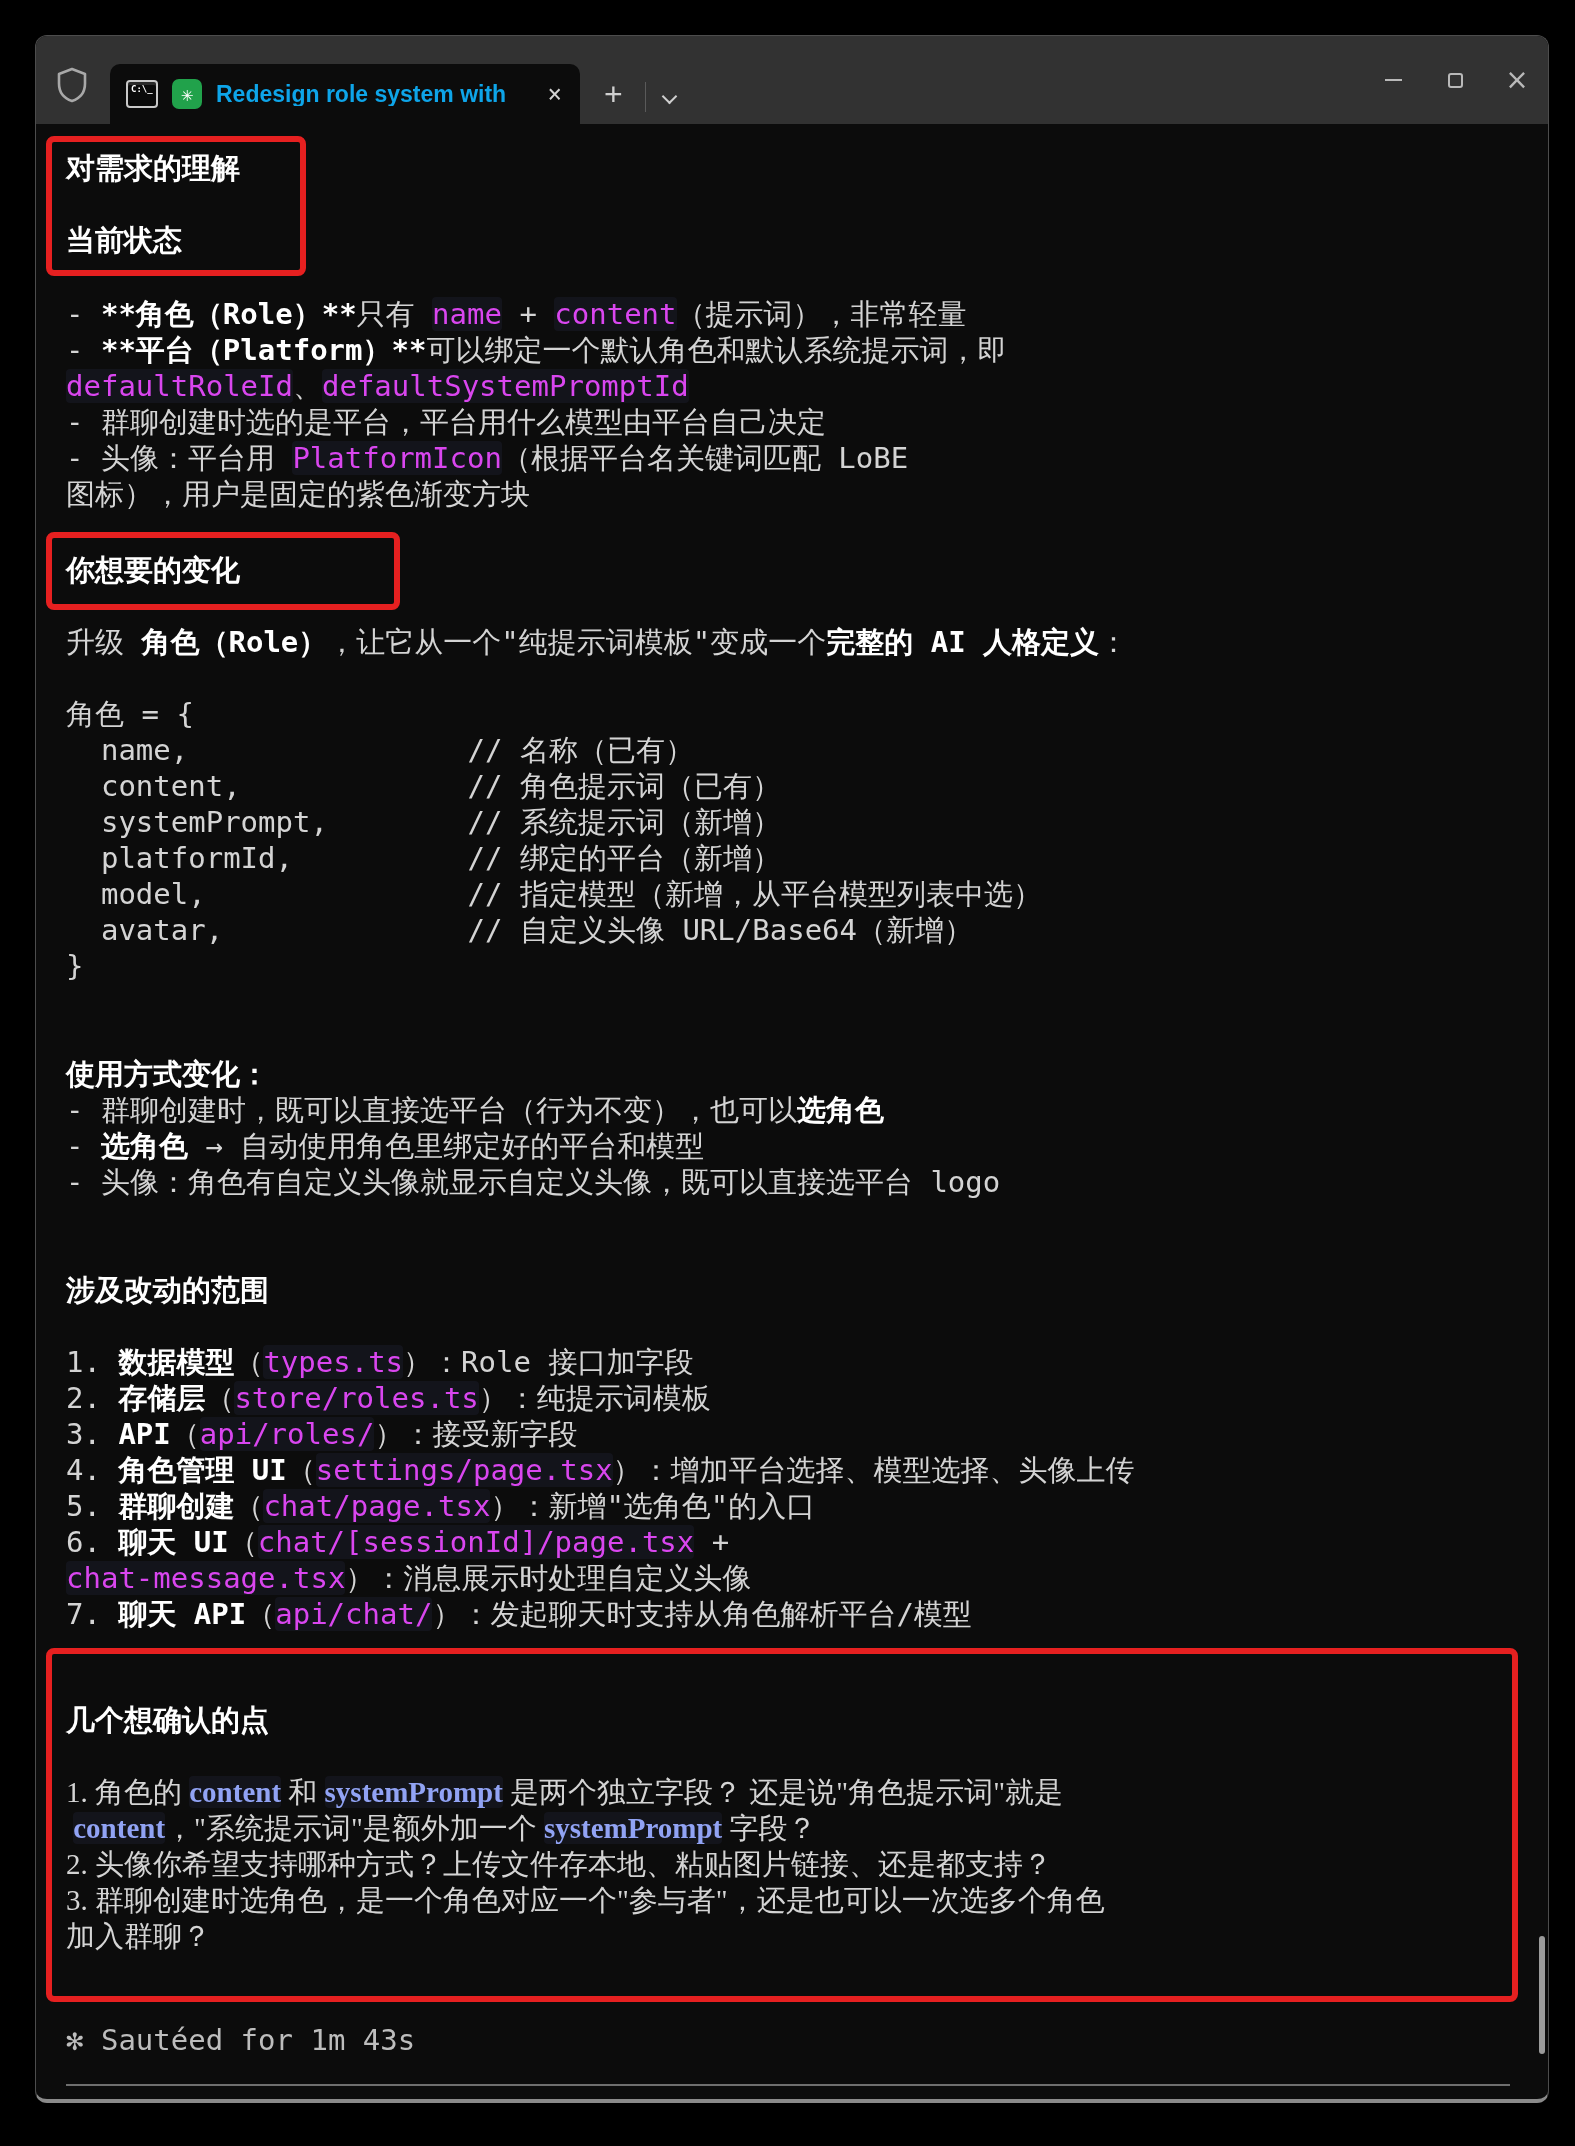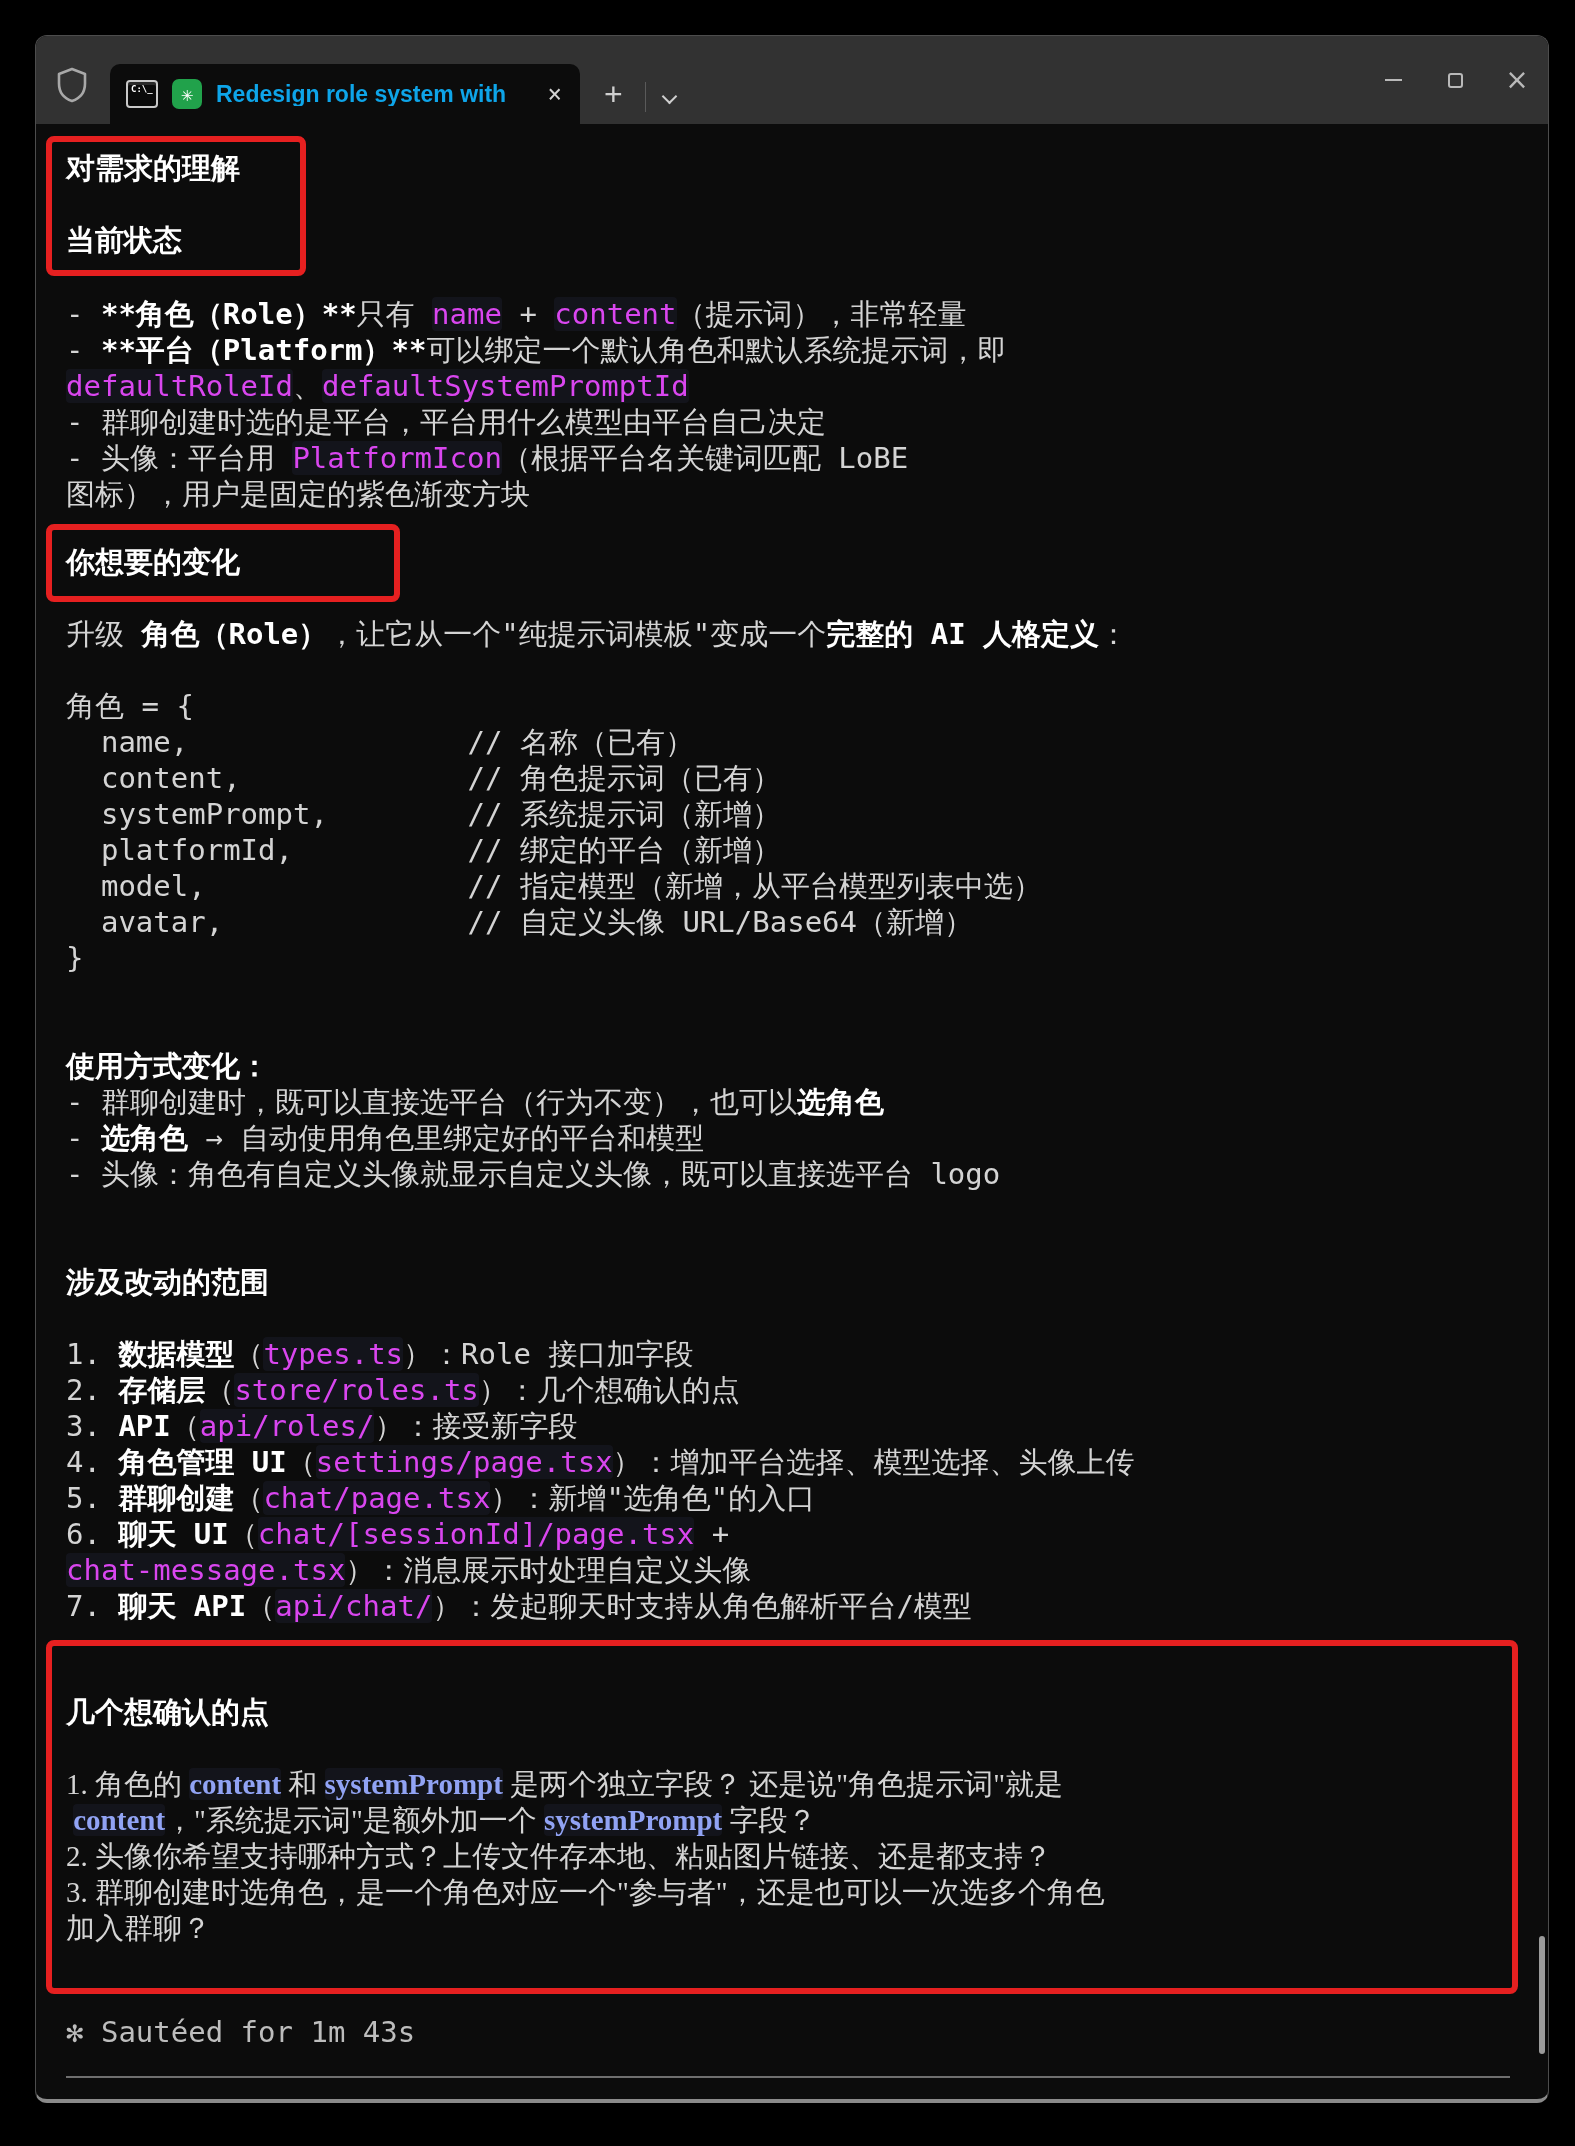--- a/index.html
+++ b/index.html
@@ -77,21 +77,21 @@
   .seg-c   { color:#d946ef; background:rgba(120,130,220,0.07); border-radius:4px; }
   .seg-cb  { color:#91a3f4; font-weight:700; background:rgba(120,130,220,0.07); border-radius:4px; }
   .seg-dim { color:#bdbdbd; }
   .seg-p   { color:#ededed; font-weight:700; }
   
   .redbox {
     border:6px solid #e62020; border-radius:8px;
     margin-left:-20px; padding:8px 14px;font-family:Liberation Serif, serif;
   }
   .box-understanding { width:260px; padding-top:8px; padding-bottom:12px; margin-bottom:20px; }
-  .box-changes { width:354px; margin-top:12px; margin-bottom:14px; padding-top:14px; padding-bottom:16px; }
+  .box-changes { width:354px; margin-top:20px; margin-bottom:14px; padding-top:14px; padding-bottom:16px; }
   .box-questions { margin-top:16px; margin-bottom:20px; padding:48px 14px 42px 14px; }
   
   .sep { border-top:2px solid #6f6f6f; margin:26px 8px 20px 0; height:0; }
   .scroll-thumb {
     position:absolute; right:3px; top:1900px; width:6px; height:118px;
     background:#9b9b9b; border-radius:3px;
   }
 </style>
 </head>
 <body>
@@ -160,21 +160,21 @@
       <div class="tline">&nbsp;</div>
       <div class="tline"><span class="seg-b">使用方式变化：</span></div>
       <div class="tline"><span class="seg-n">- 群聊创建时，既可以直接选平台（行为不变），也可以</span><span class="seg-b">选角色</span></div>
       <div class="tline"><span class="seg-n">- </span><span class="seg-b">选角色</span><span class="seg-n"> → 自动使用角色里绑定好的平台和模型</span></div>
       <div class="tline"><span class="seg-n">- 头像：角色有自定义头像就显示自定义头像，既可以直接选平台 logo</span></div>
       <div class="tline">&nbsp;</div>
       <div class="tline">&nbsp;</div>
       <div class="tline"><span class="seg-b">涉及改动的范围</span></div>
       <div class="tline">&nbsp;</div>
       <div class="tline"><span class="seg-n">1. </span><span class="seg-b">数据模型</span><span class="seg-n">（</span><span class="seg-c">types.ts</span><span class="seg-n">）：Role 接口加字段</span></div>
-      <div class="tline"><span class="seg-n">2. </span><span class="seg-b">存储层</span><span class="seg-n">（</span><span class="seg-c">store/roles.ts</span><span class="seg-n">）：几个想确认的点</span></div>
+      <div class="tline"><span class="seg-n">2. </span><span class="seg-b">存储层</span><span class="seg-n">（</span><span class="seg-c">store/roles.ts</span><span class="seg-n">）：纯提示词模板</span></div>
       <div class="tline"><span class="seg-n">3. </span><span class="seg-b">API</span><span class="seg-n">（</span><span class="seg-c">api/roles/</span><span class="seg-n">）：接受新字段</span></div>
       <div class="tline"><span class="seg-n">4. </span><span class="seg-b">角色管理 UI</span><span class="seg-n">（</span><span class="seg-c">settings/page.tsx</span><span class="seg-n">）：增加平台选择、模型选择、头像上传</span></div>
       <div class="tline"><span class="seg-n">5. </span><span class="seg-b">群聊创建</span><span class="seg-n">（</span><span class="seg-c">chat/page.tsx</span><span class="seg-n">）：新增"选角色"的入口</span></div>
       <div class="tline"><span class="seg-n">6. </span><span class="seg-b">聊天 UI</span><span class="seg-n">（</span><span class="seg-c">chat/[sessionId]/page.tsx</span><span class="seg-n"> +</span></div>
       <div class="tline"><span class="seg-c">chat-message.tsx</span><span class="seg-n">）：消息展示时处理自定义头像</span></div>
       <div class="tline"><span class="seg-n">7. </span><span class="seg-b">聊天 API</span><span class="seg-n">（</span><span class="seg-c">api/chat/</span><span class="seg-n">）：发起聊天时支持从角色解析平台/模型</span></div>
       <div class="redbox box-questions">
         <div class="tline"><span class="seg-b">几个想确认的点</span></div>
         <div class="tline">&nbsp;</div>
         <div class="tline"><span class="seg-n">1. 角色的 </span><span class="seg-cb">content</span><span class="seg-n"> 和 </span><span class="seg-cb">systemPrompt</span><span class="seg-n"> 是两个独立字段？ 还是说"角色提示词"就是</span></div>

